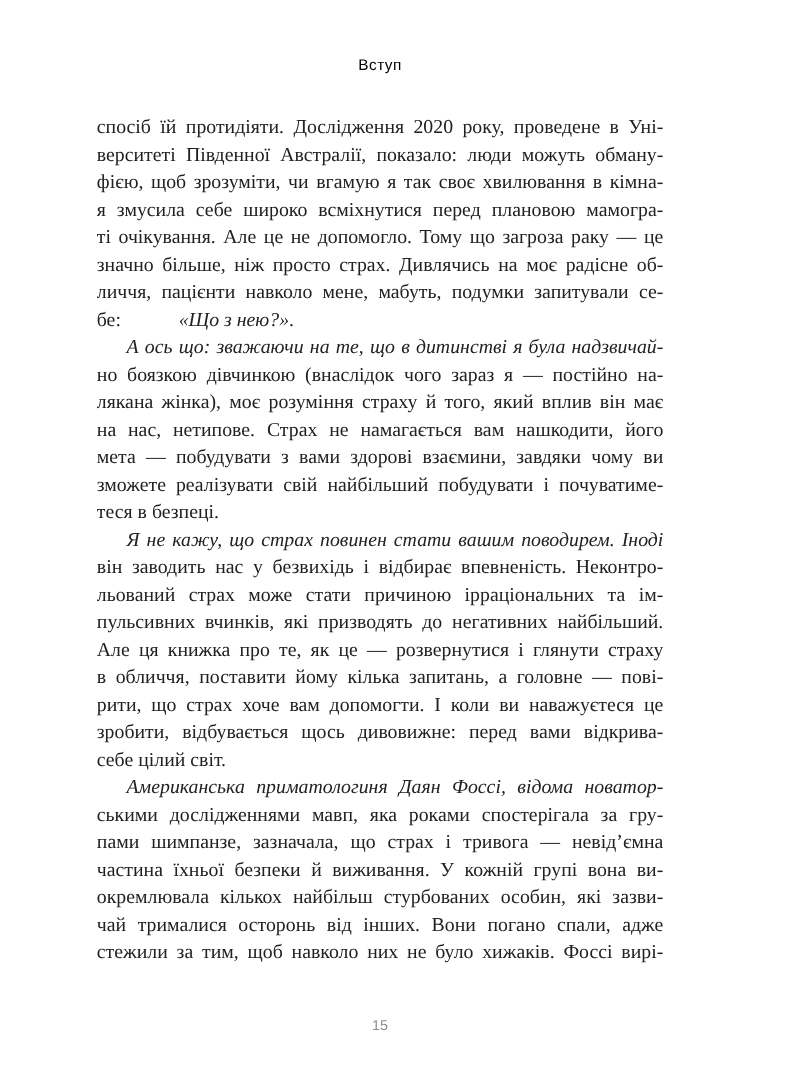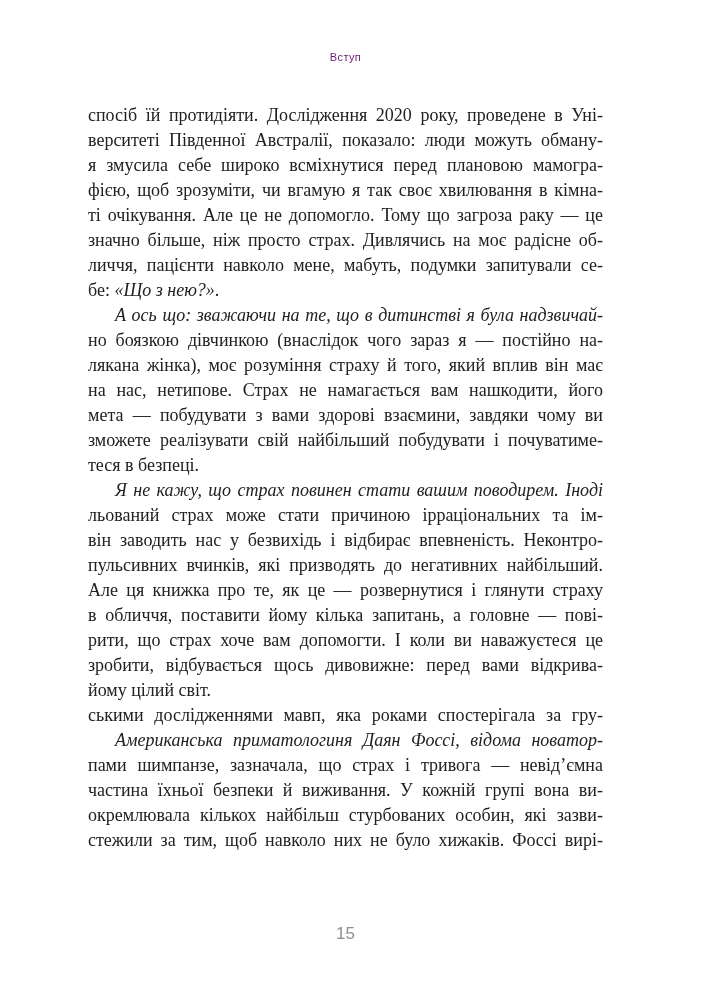--- a/index.html
+++ b/index.html
@@ -19,23 +19,23 @@
     background: #ffffff;
     overflow: hidden;
   }
   .running-head {
     position: absolute;
     left: 88px;
     width: 515px;
     top: 51px;
     text-align: center;
     font-family: "Liberation Sans", sans-serif;
-    font-size: 11px;
+    font-size: 14px;
     letter-spacing: 0.4px;
-    color: #701a75;
+    color: #000000;
   }
   .page-body {
     position: absolute;
     left: 88px;
     top: 103px;
     width: 515px;
     color: #212121;
     font-size: 18px;
     line-height: 25px;
   }
@@ -45,80 +45,81 @@
     text-align: justify;
     text-align-last: justify;
   }
   .line.last {
     text-align-last: left;
   }
   .line.first-indent {
     padding-left: 27px;
     font-style: italic;
   }
-  .it { font-style: italic; }
+  .it { font-style: italic; margin-left: 48px; }
   .sup {
     font-size: 62%;
     line-height: 0;
     position: relative;
     top: -0.45em;
     vertical-align: baseline;
   }
   .folio {
     position: absolute;
     left: 88px;
     width: 515px;
     top: 924px;
     text-align: center;
     font-family: "Liberation Sans", sans-serif;
-    font-size: 17px;
+    font-size: 13px;
     color: #8e8e8e;
   }
 </style>
 </head>
 <body>
 
 <div class="page">
   <div class="running-head">Вступ</div>
 
   <div class="page-body">
       <div class="para">
         <div class="line"><span>спосіб їй протидіяти. Дослідження 2020 року, проведене в Уні-</span></div>
         <div class="line"><span>верситеті Південної Австралії, показало: люди можуть обману-</span></div>
+        <div class="line"><span>фією, щоб зрозуміти, чи вгамую я так своє хвилювання в кімна-</span></div>
         <div class="line"><span>я змусила себе широко всміхнутися перед плановою мамогра-</span></div>
-        <div class="line"><span>фією, щоб зрозуміти, чи вгамую я так своє хвилювання в кімна-</span></div>
         <div class="line"><span>ті очікування. Але це не допомогло. Тому що загроза раку — це</span></div>
         <div class="line"><span>значно більше, ніж просто страх. Дивлячись на моє радісне об-</span></div>
         <div class="line"><span>личчя, пацієнти навколо мене, мабуть, подумки запитували се-</span></div>
         <div class="line last"><span>бе: </span><span class="it">«Що з нею?»</span><span>.</span></div>
       </div>
       <div class="para">
         <div class="line first-indent"><span>А ось що: зважаючи на те, що в дитинстві я була надзвичай-</span></div>
         <div class="line"><span>но боязкою дівчинкою (внаслідок чого зараз я — постійно на-</span></div>
         <div class="line"><span>лякана жінка), моє розуміння страху й того, який вплив він має</span></div>
         <div class="line"><span>на нас, нетипове. Страх не намагається вам нашкодити, його</span></div>
         <div class="line"><span>мета — побудувати з вами здорові взаємини, завдяки чому ви</span></div>
         <div class="line"><span>зможете реалізувати свій найбільший побудувати і почуватиме-</span></div>
         <div class="line last"><span>теся в безпеці.</span></div>
       </div>
       <div class="para">
         <div class="line first-indent"><span>Я не кажу, що страх повинен стати вашим поводирем. Іноді</span></div>
+        <div class="line"><span>він заводить нас у безвихідь і відбирає впевненість. Неконтро-</span></div>
         <div class="line"><span>льований страх може стати причиною ірраціональних та ім-</span></div>
-        <div class="line"><span>він заводить нас у безвихідь і відбирає впевненість. Неконтро-</span></div>
         <div class="line"><span>пульсивних вчинків, які призводять до негативних найбільший.</span></div>
         <div class="line"><span>Але ця книжка про те, як це — розвернутися і глянути страху</span></div>
         <div class="line"><span>в обличчя, поставити йому кілька запитань, а головне — пові-</span></div>
         <div class="line"><span>рити, що страх хоче вам допомогти. І коли ви наважуєтеся це</span></div>
         <div class="line"><span>зробити, відбувається щось дивовижне: перед вами відкрива-</span></div>
-        <div class="line last"><span>йому цілий світ.</span></div>
+        <div class="line last"><span>себе цілий світ.</span></div>
       </div>
       <div class="para">
+        <div class="line first-indent"><span>Американська приматологиня Даян Фоссі, відома новатор-</span></div>
         <div class="line"><span>ськими дослідженнями мавп, яка роками спостерігала за гру-</span></div>
-        <div class="line first-indent"><span>Американська приматологиня Даян Фоссі, відома новатор-</span></div>
         <div class="line"><span>пами шимпанзе, зазначала, що страх і тривога — невід’ємна</span></div>
         <div class="line"><span>частина їхньої безпеки й виживання. У кожній групі вона ви-</span></div>
         <div class="line"><span>окремлювала кількох найбільш стурбованих особин, які зазви-</span></div>
+        <div class="line"><span>чай трималися осторонь від інших. Вони погано спали, адже</span></div>
         <div class="line"><span>стежили за тим, щоб навколо них не було хижаків. Фоссі вирі-</span></div>
       </div>
     </div>
 
   <div class="folio">15</div>
 </div>
 
 </body></html>

